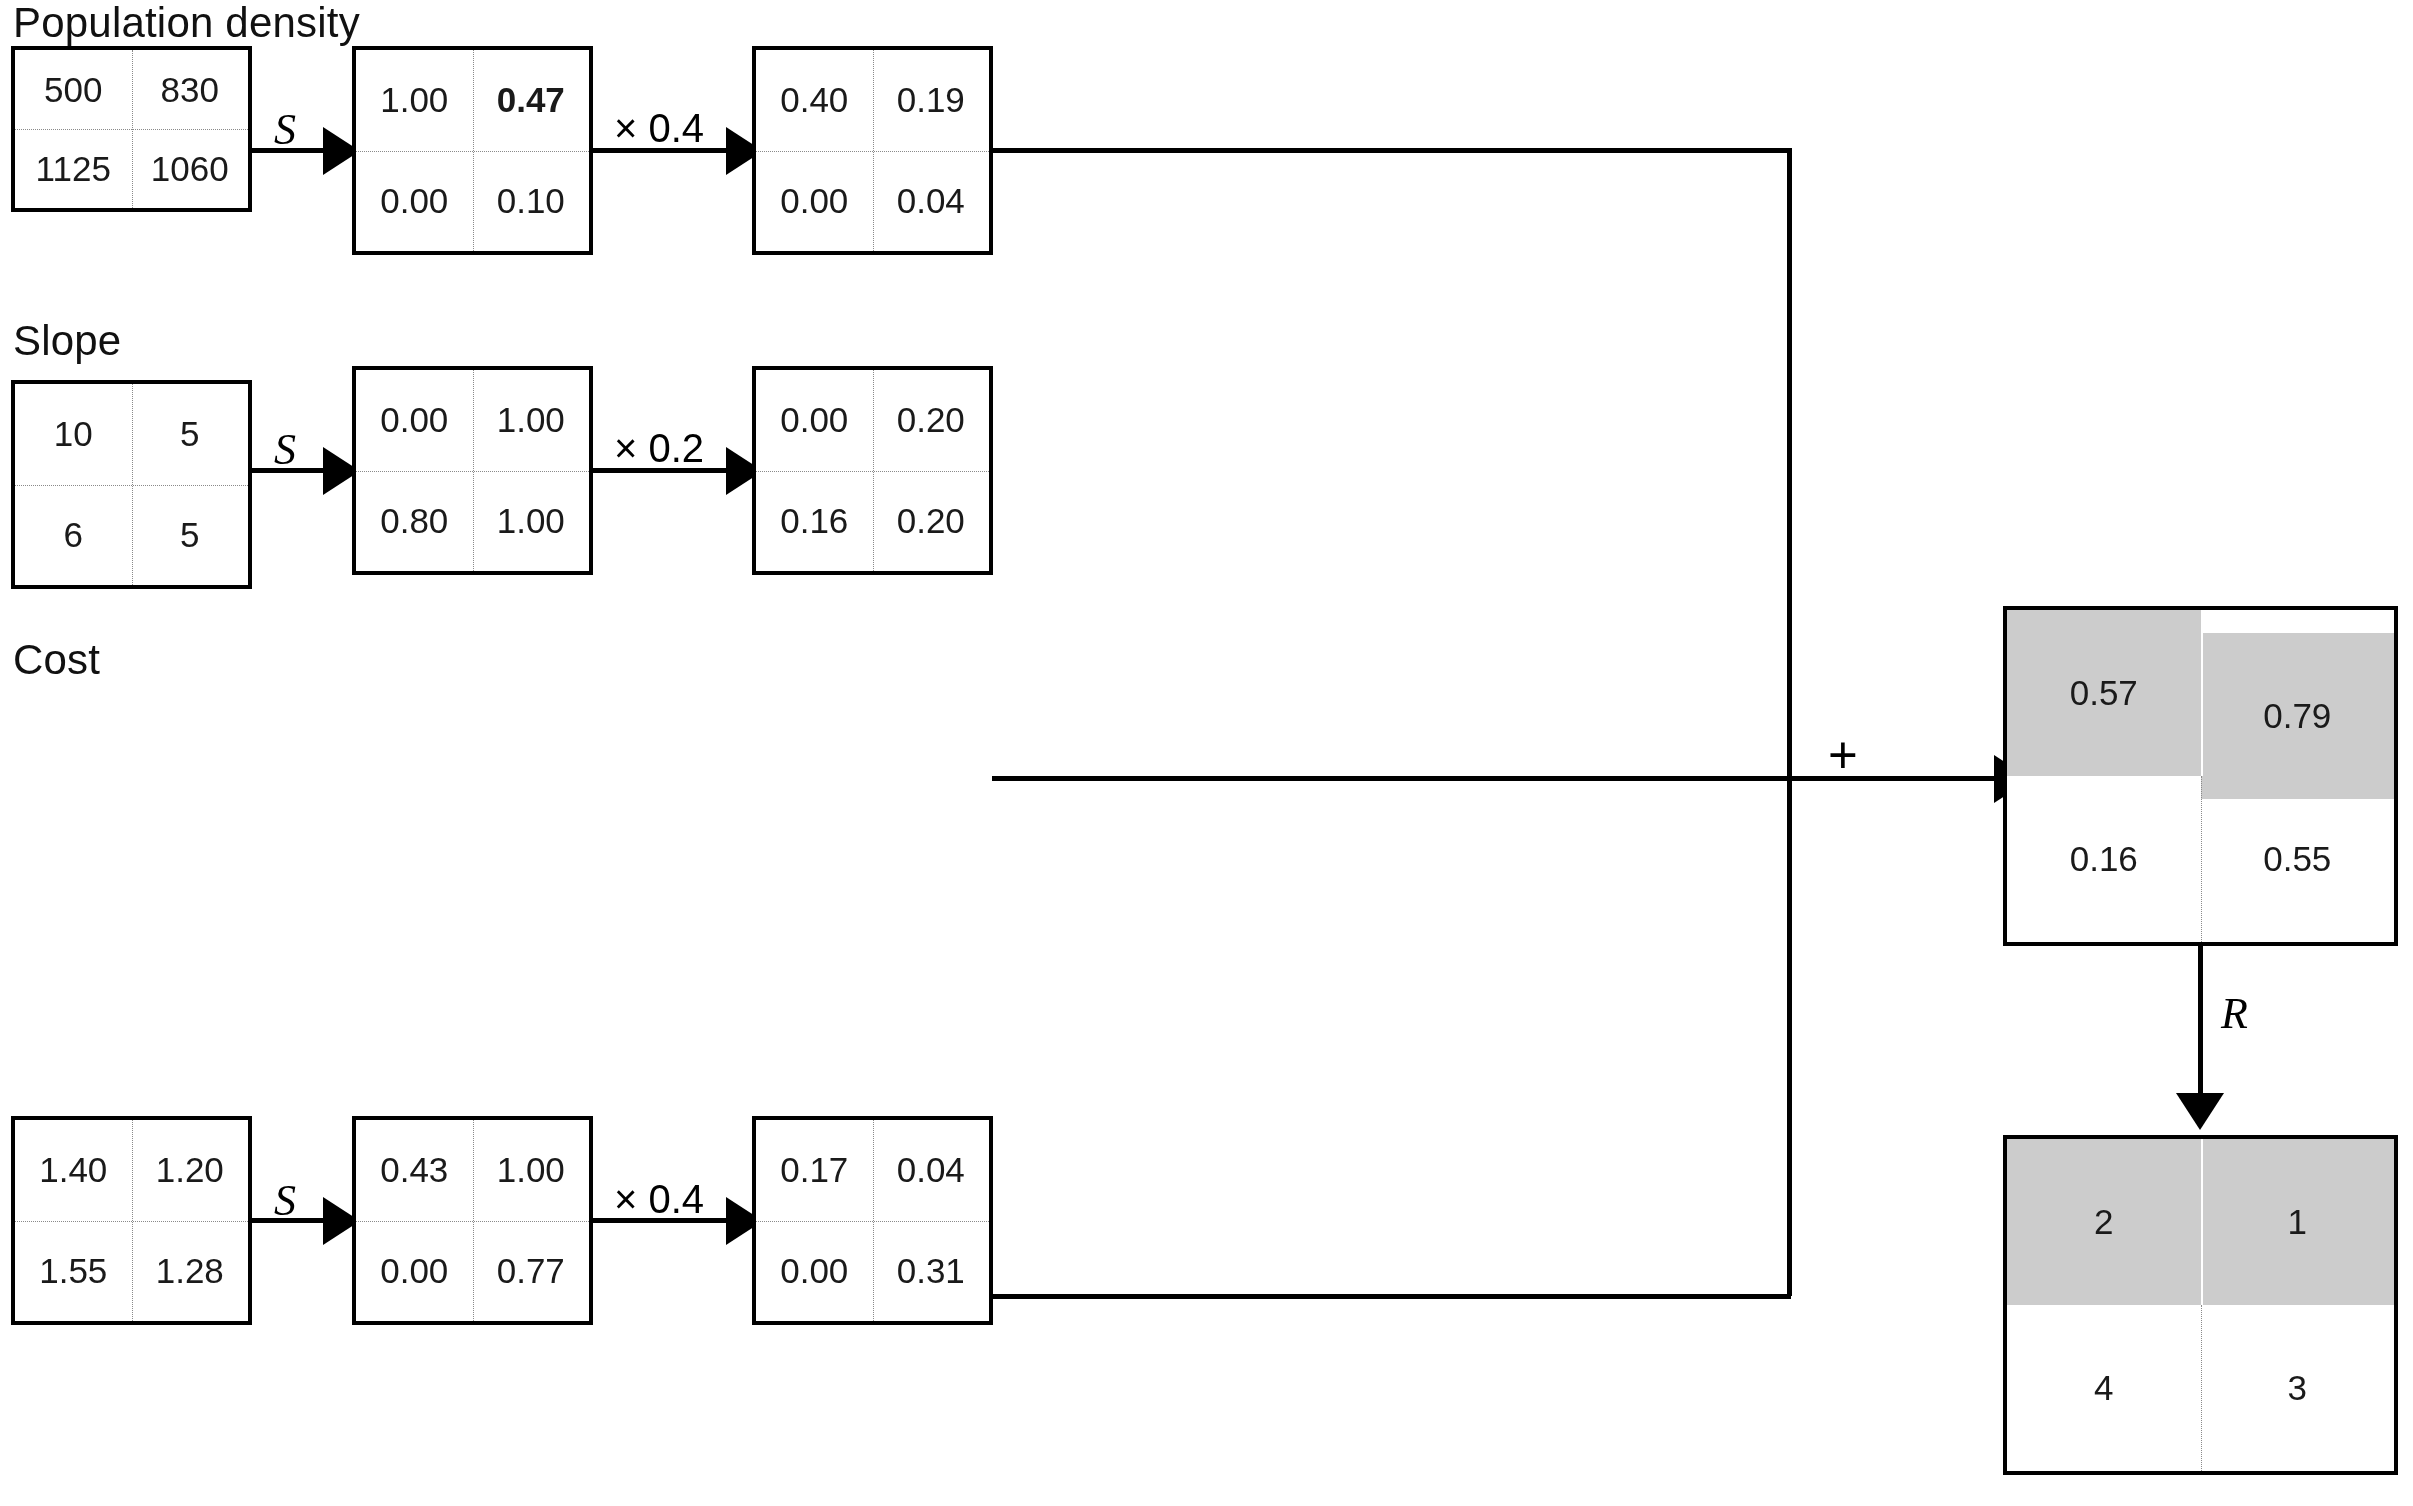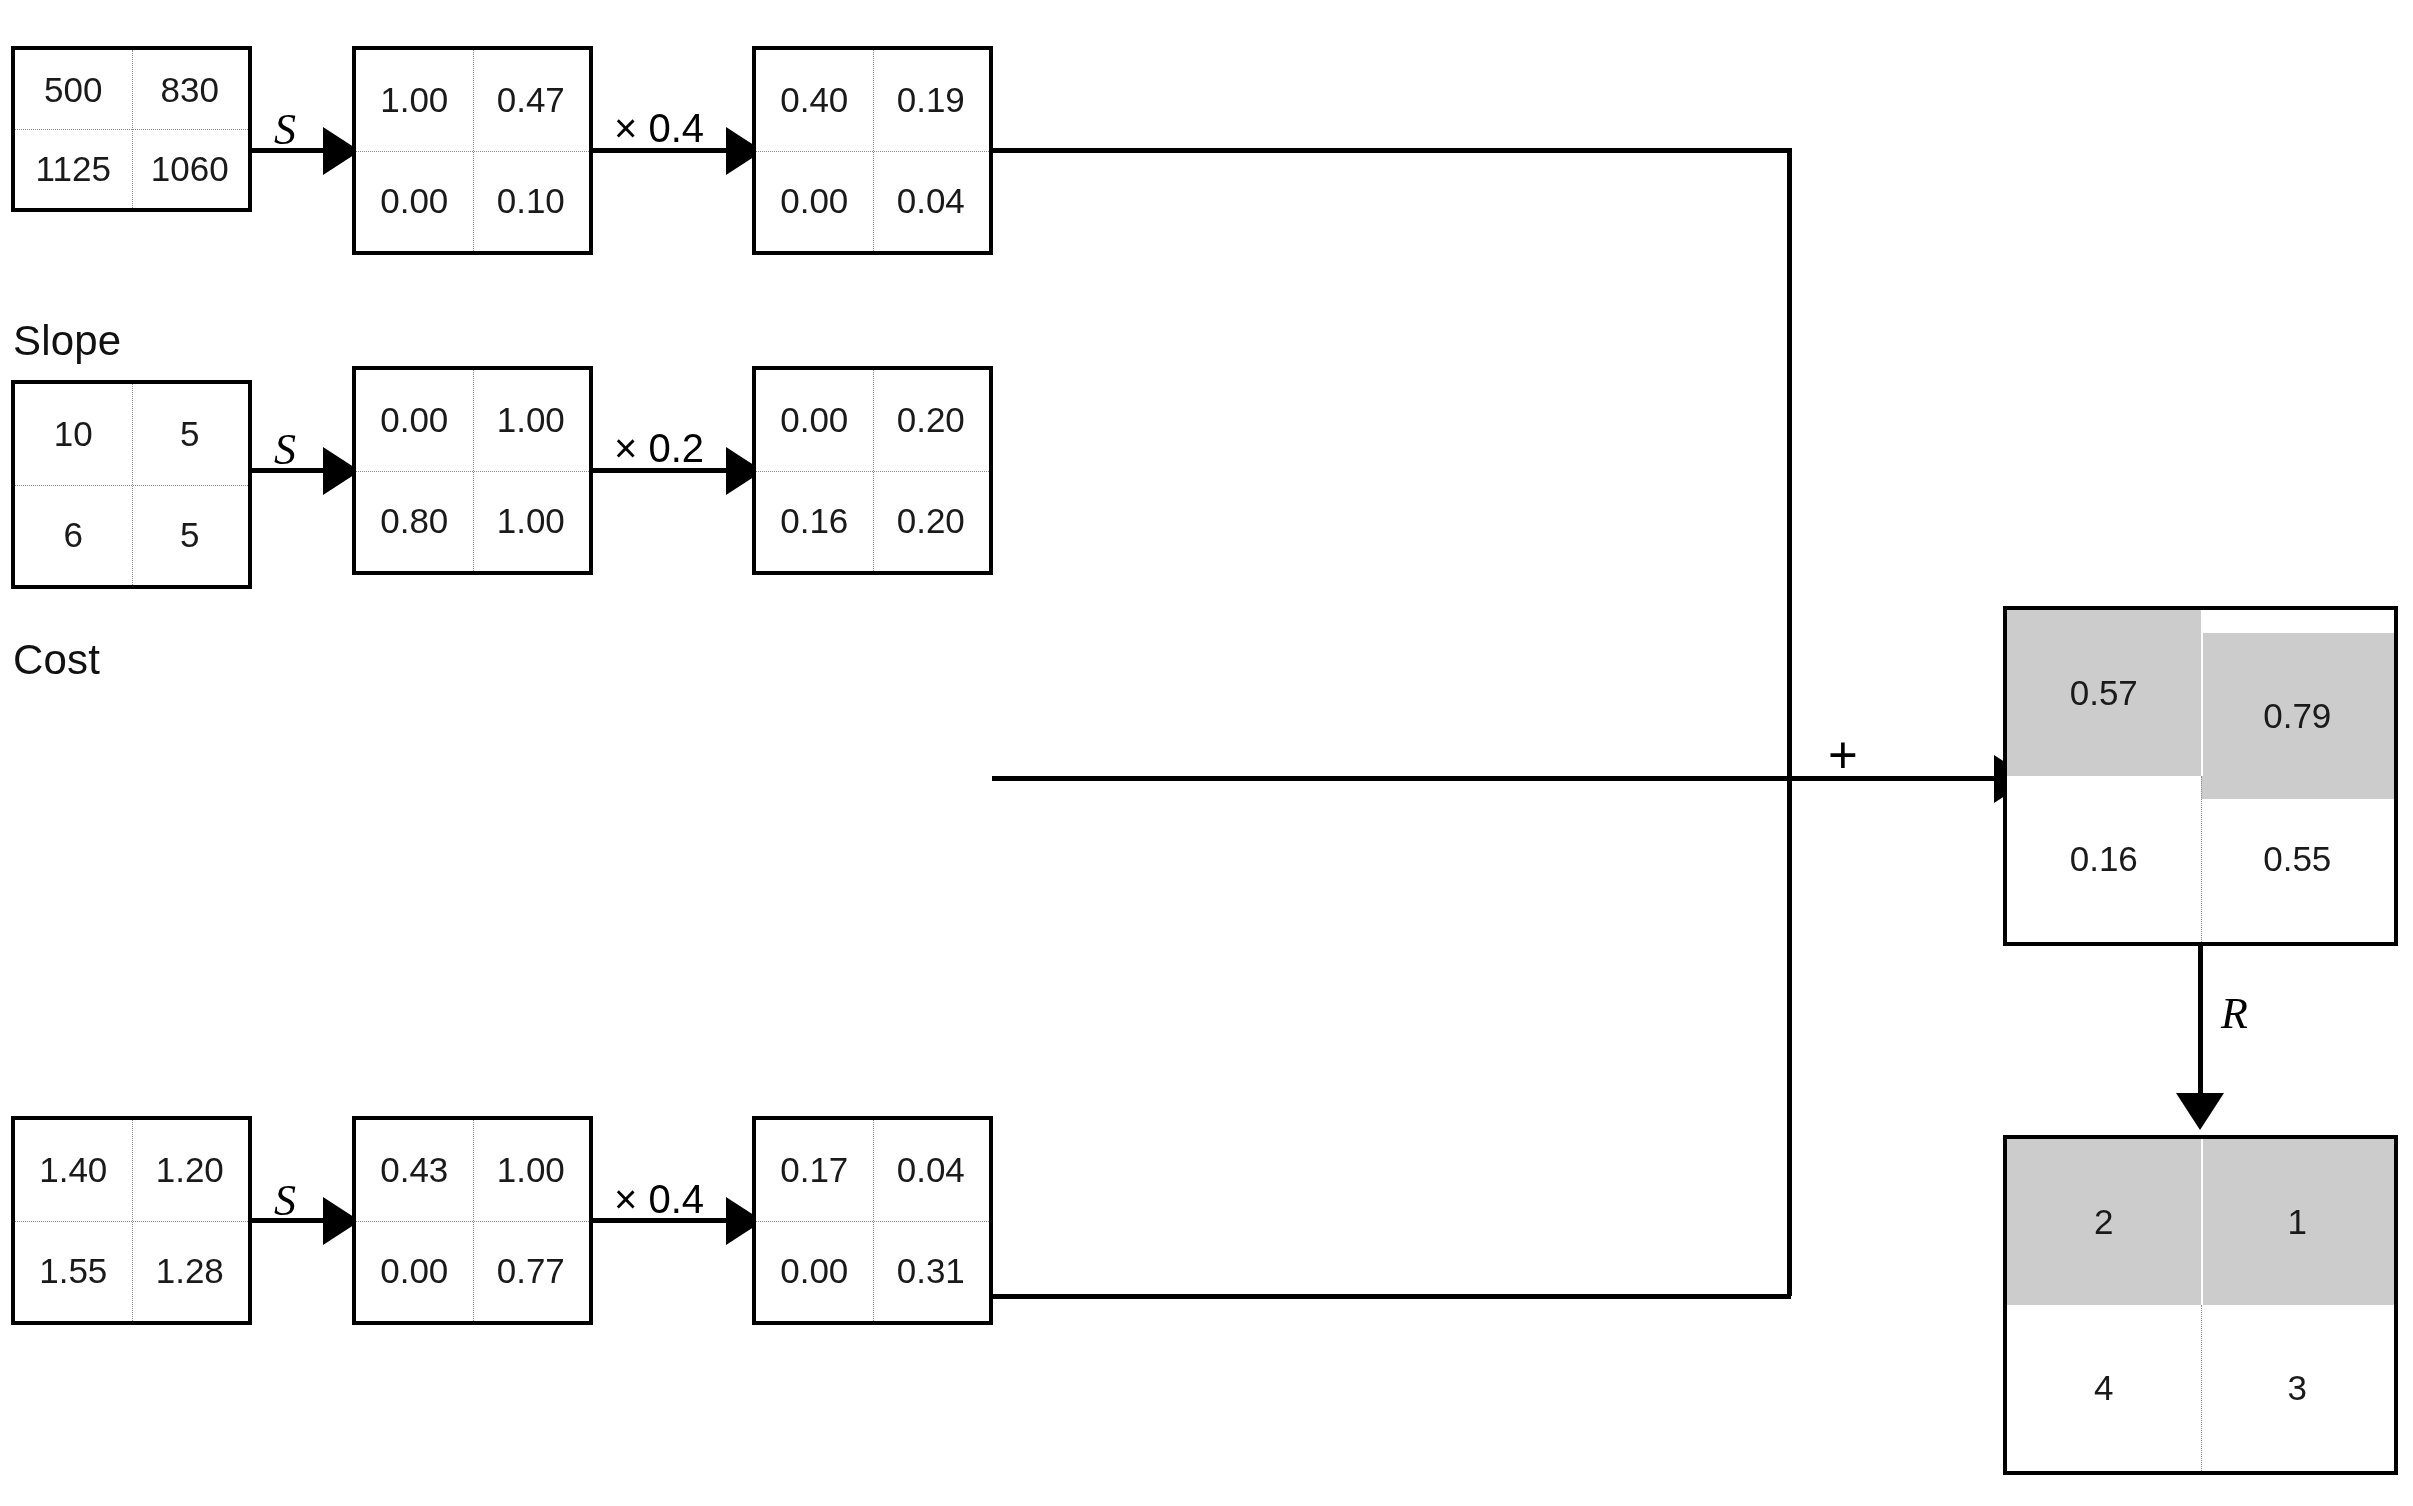--- a/index.html
+++ b/index.html
@@ -42,41 +42,42 @@
   .op-mul{position:absolute;font-size:40px;line-height:40px;white-space:nowrap;}
   .op-plus{position:absolute;font-size:51px;line-height:51px;font-weight:400;}
   .op-r{position:absolute;font-size:44px;font-style:italic;
         font-family:"Liberation Serif","DejaVu Serif",serif;line-height:44px;}
 </style>
 </head>
 <body>
 
 <div id="stage">
 
+  <div class="row-label" style="left:13px;top:1.8px;">Population density</div>
   <div class="row-label" style="left:13px;top:312px;margin-top:8px;">Slope</div>
   <div class="row-label" style="left:13px;top:639px;">Cost</div>
 
   <div class="matrix" style="left:11px;top:46px;width:241px;height:166px;">
     <div class="vsep" style="left:50%;"></div>
     <div class="hsep" style="top:50%;"></div>
     <div class="cell" style="left:0;top:0;width:50%;height:50%;">500</div>
     <div class="cell" style="left:50%;top:0;width:50%;height:50%;">830</div>
     <div class="cell" style="left:0;top:50%;width:50%;height:50%;">1125</div>
     <div class="cell" style="left:50%;top:50%;width:50%;height:50%;">1060</div>
   </div>
 
   <div class="hline" style="left:252px;top:148px;width:85px;"></div>
   <div class="arrow-r" style="left:323px;top:127px;"></div>
   <div class="op-s" style="left:274px;top:108px;">S</div>
 
   <div class="matrix" style="left:352px;top:46px;width:241px;height:209px;">
     <div class="vsep" style="left:50%;"></div>
     <div class="hsep" style="top:50%;"></div>
     <div class="cell" style="left:0;top:0;width:50%;height:50%;">1.00</div>
-    <div class="cell" style="left:50%;top:0;width:50%;height:50%;">0.47</div>
+    <div class="cell" style="left:50%;top:0;width:50%;height:50%;font-weight:bold;">0.47</div>
     <div class="cell" style="left:0;top:50%;width:50%;height:50%;">0.00</div>
     <div class="cell" style="left:50%;top:50%;width:50%;height:50%;">0.10</div>
   </div>
 
   <div class="hline" style="left:593px;top:148px;width:147px;"></div>
   <div class="arrow-r" style="left:726px;top:127px;"></div>
   <div class="op-mul" style="left:614px;top:108px;">× 0.4</div>
 
   <div class="matrix" style="left:752px;top:46px;width:241px;height:209px;">
     <div class="vsep" style="left:50%;"></div>

